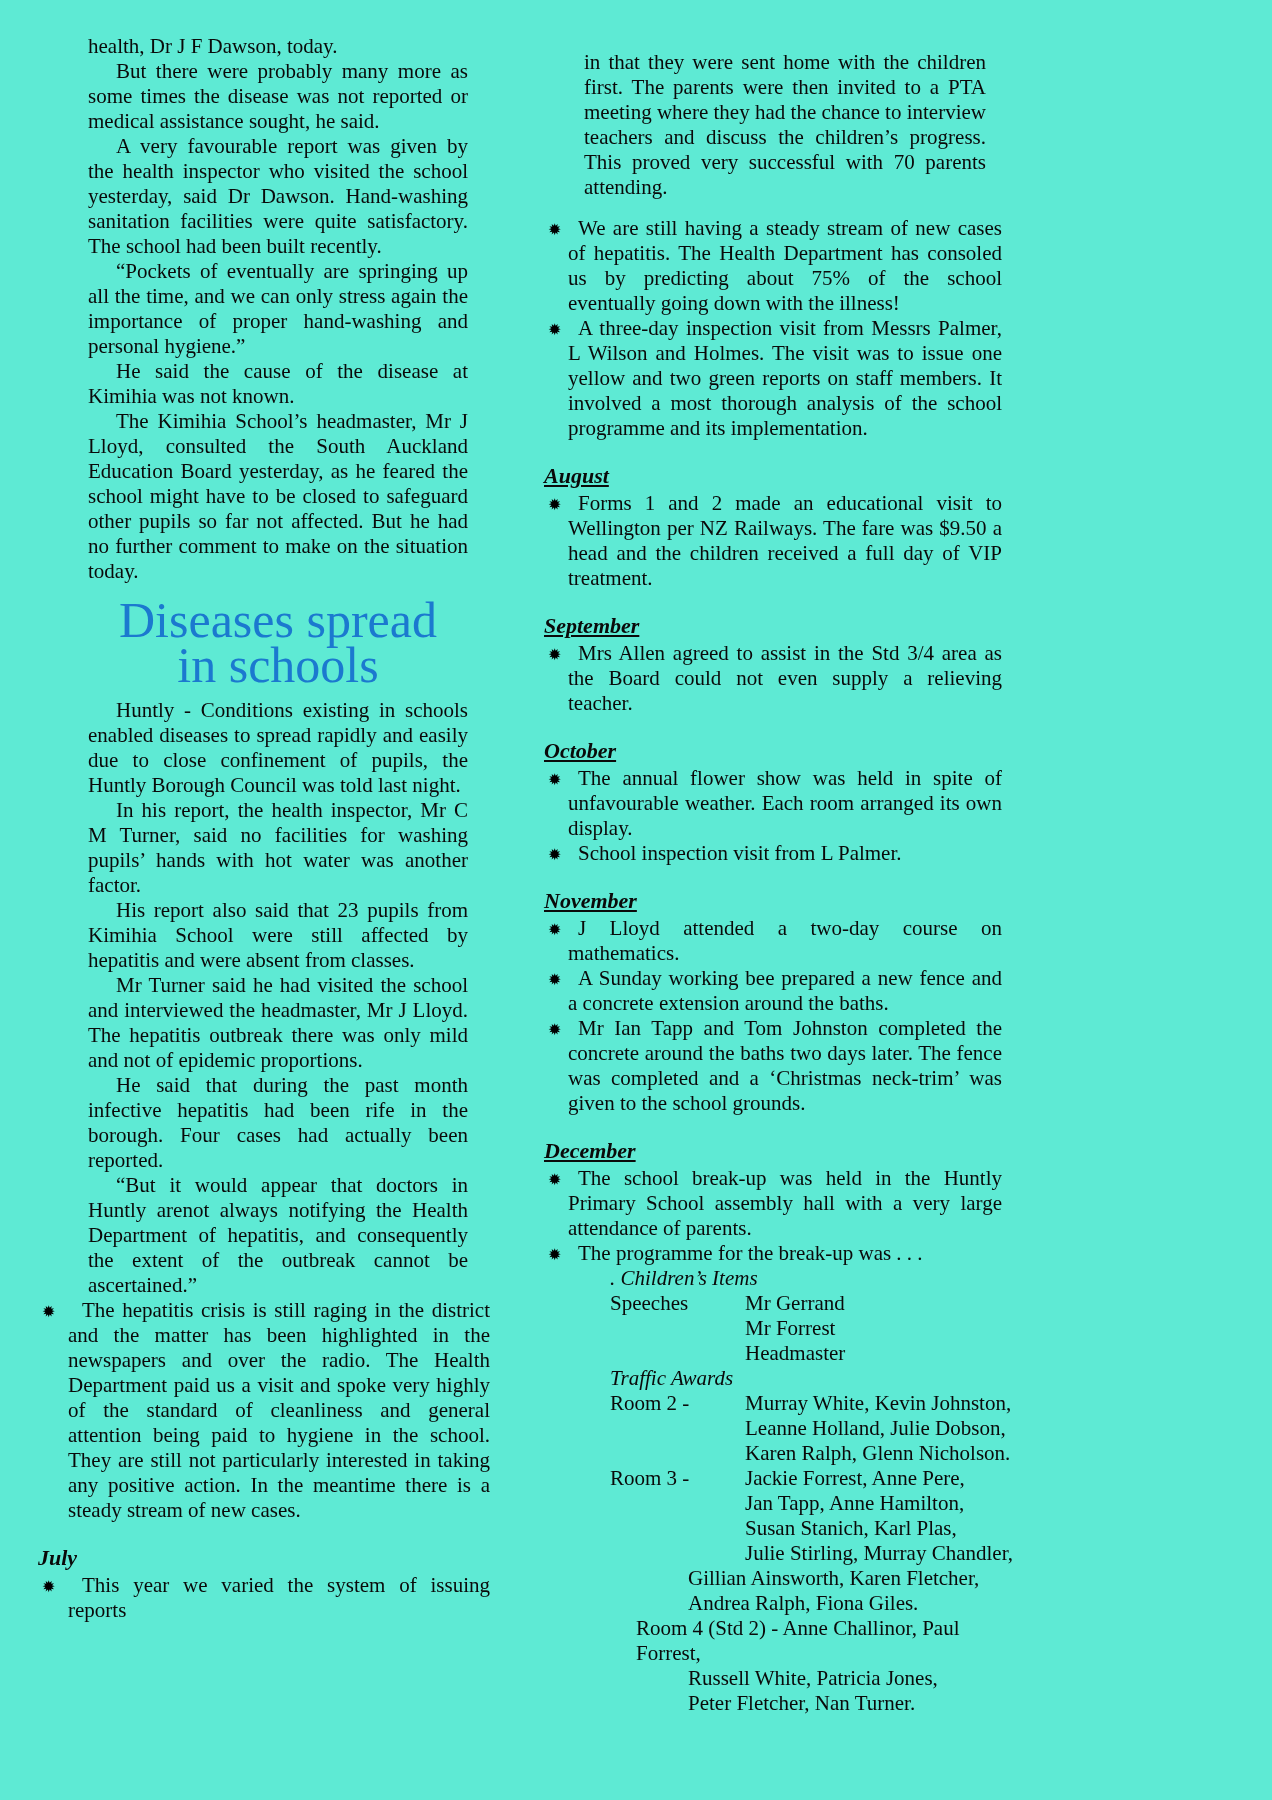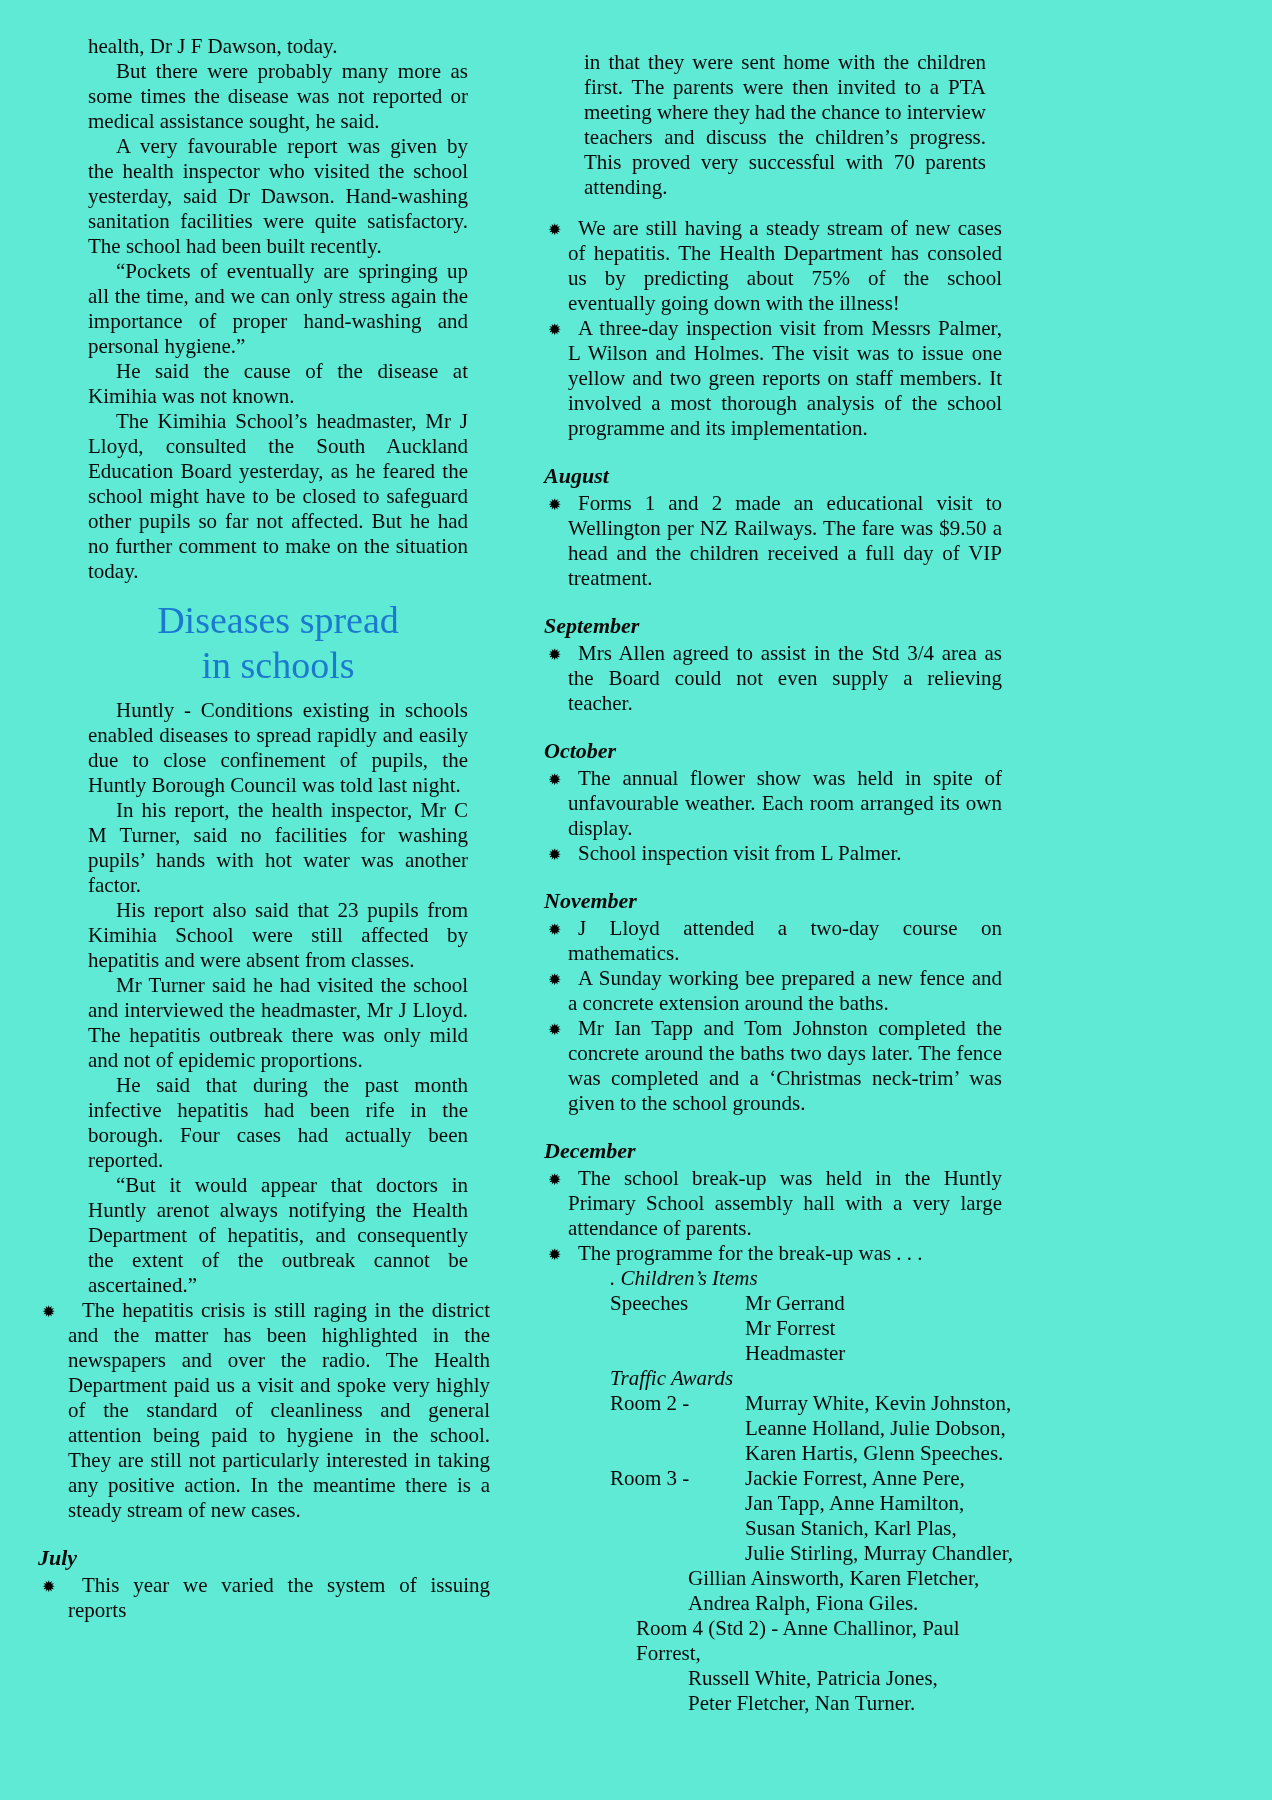--- a/index.html
+++ b/index.html
@@ -11,29 +11,29 @@
   }
   .col{position:absolute; top:34px;}
   .col-left{left:38px; width:452px;}
   .col-right{left:540px; width:462px;}
 
   .lp{margin:0 0 0 50px; width:380px; text-align:justify; text-indent:28px;}
   .noind{text-indent:0;}
 
   .headline{
     margin:14px 0 10px 50px; width:380px; text-align:center;
-    font-weight:400; font-size:38px; line-height:45px; color:var(--accent);
+    font-weight:400; font-size:50px; line-height:45px; color:var(--accent);
   }
   .headline span{display:block;}
 
   .month{
     font-style:italic; font-weight:bold; font-size:22px; line-height:25px;
     margin:22px 0 3px 0;
   }
-  .col-right .month{margin-left:4px;}
+  .col-right .month{margin-left:4px;text-decoration:underline;}
 
   .bullet-item{position:relative; margin:0;}
   .bullet{
     position:absolute; left:4px; top:1px;
     font-family:"DejaVu Sans",sans-serif; font-size:16px; color:#000;
   }
   .btext{margin:0; padding-left:30px; text-indent:14px; text-align:justify;}
   .col-right .bullet{left:8px;}
   .col-right .btext{padding-left:28px; text-indent:10px;}
 
@@ -161,21 +161,21 @@
       <div class="prog-row">
         <span class="prog-label">Room 2 -</span>
         <span class="prog-text">Murray White, Kevin Johnston,</span>
       </div>
       <div class="prog-row">
         <span class="prog-label"></span>
         <span class="prog-text">Leanne Holland, Julie Dobson,</span>
       </div>
       <div class="prog-row">
         <span class="prog-label"></span>
-        <span class="prog-text">Karen Hartis, Glenn Speeches.</span>
+        <span class="prog-text">Karen Ralph, Glenn Nicholson.</span>
       </div>
       <div class="prog-row">
         <span class="prog-label">Room 3 -</span>
         <span class="prog-text">Jackie Forrest, Anne Pere,</span>
       </div>
       <div class="prog-row">
         <span class="prog-label"></span>
         <span class="prog-text">Jan Tapp, Anne Hamilton,</span>
       </div>
       <div class="prog-row">

